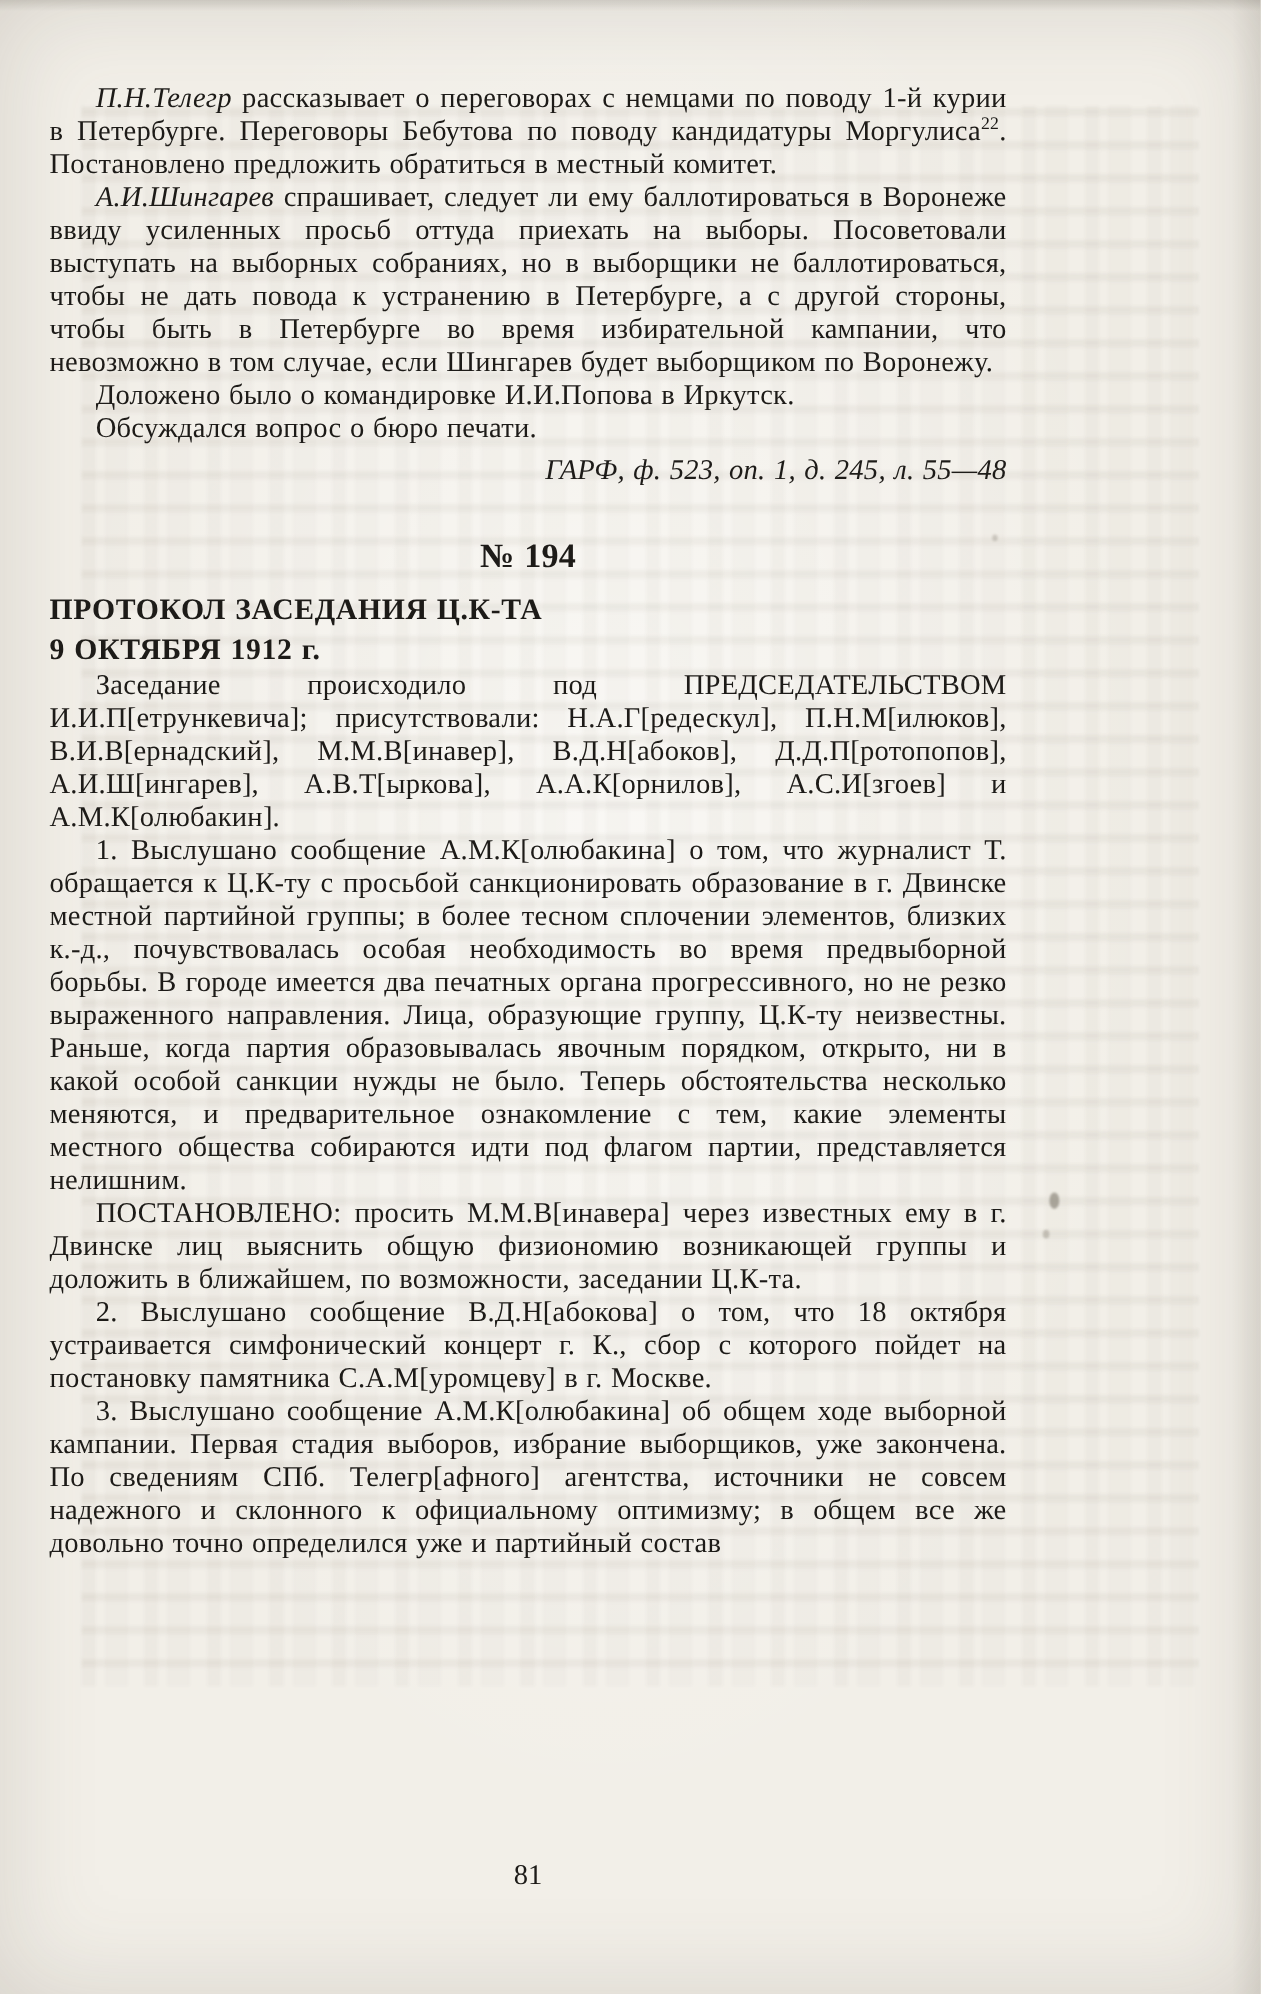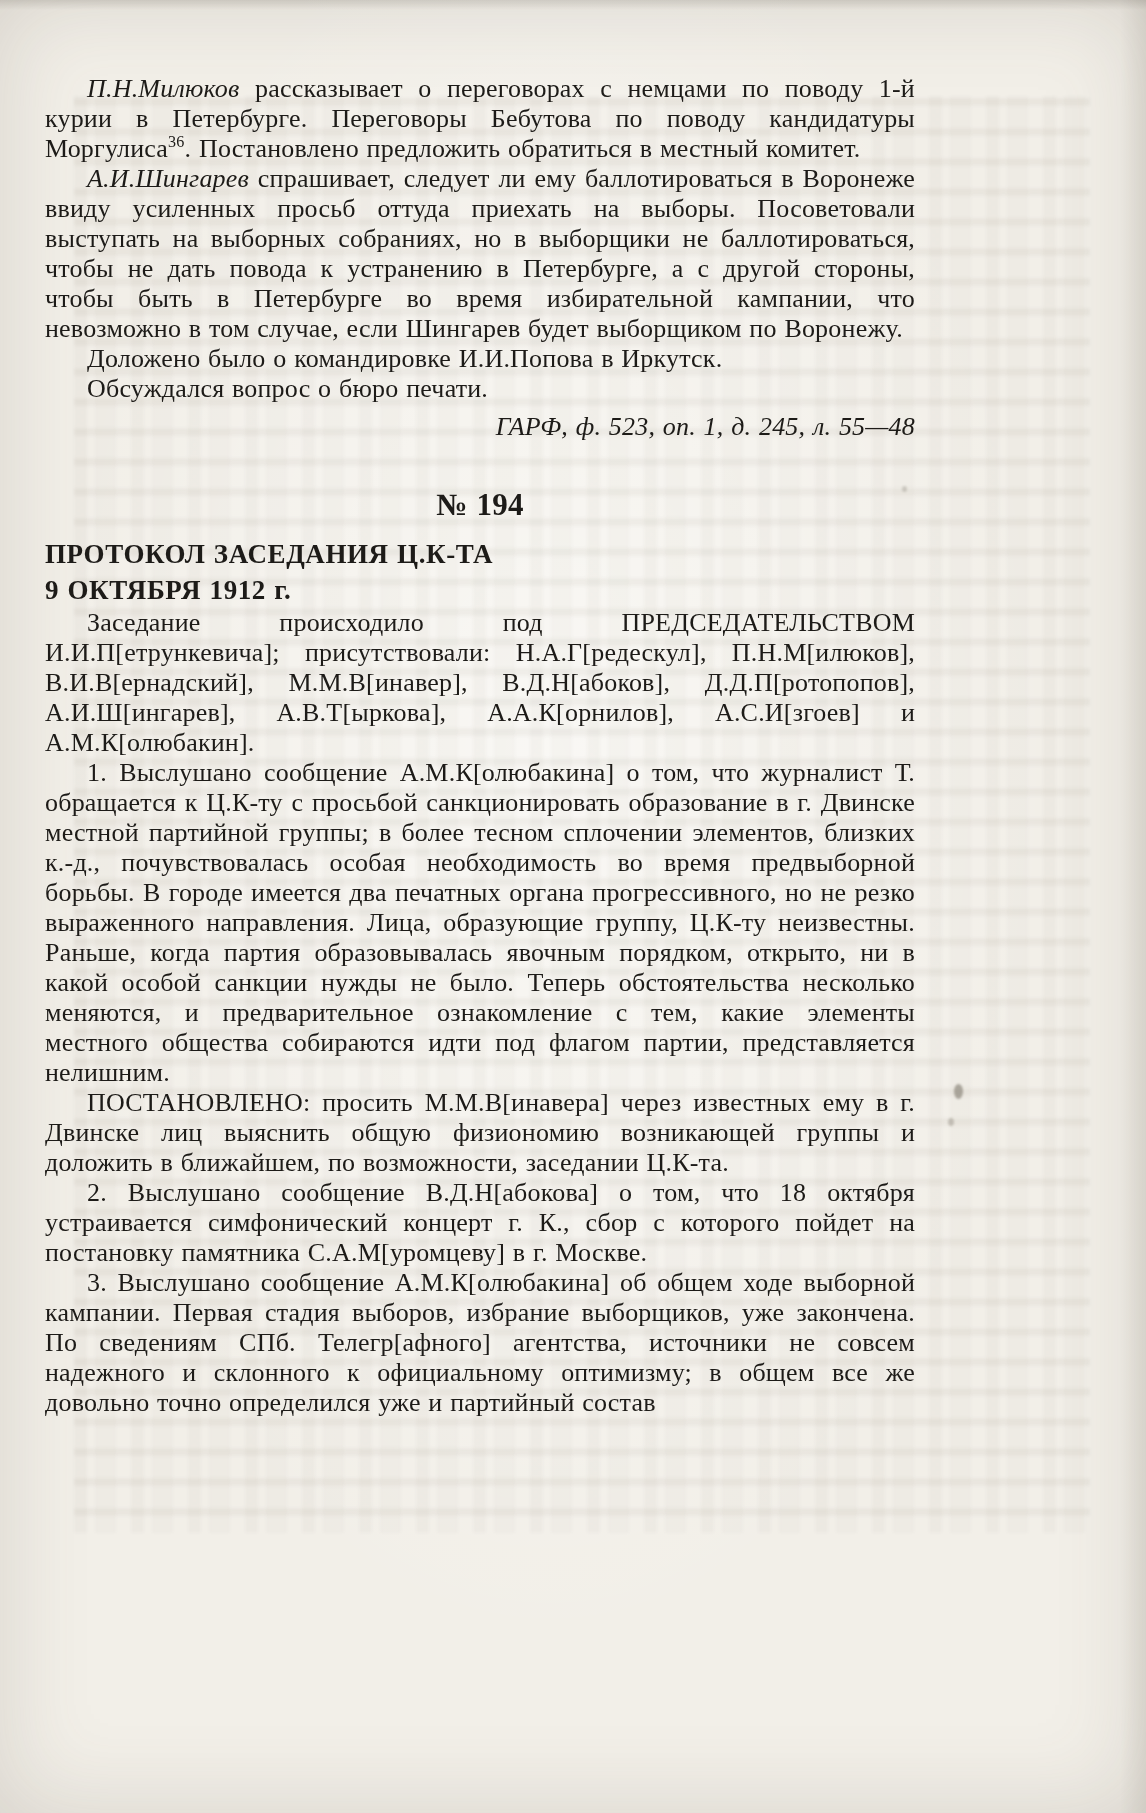--- a/index.html
+++ b/index.html
@@ -91,28 +91,29 @@
 </head>
 <body>
 
 <div class="page">
   <div class="bleed"></div>
   <div class="speck s1"></div>
   <div class="speck s2"></div>
   <div class="speck s3"></div>
 
   <div class="content" id="doc-body">
-      <p class="blk indent"><span class="it">П.Н.Милюков</span><span> рассказывает о переговорах с немцами по поводу 1-й курии в Петербурге. Переговоры Бебутова по поводу кандидатуры Моргулиса</span><sup>36</sup><span>. Постановлено предложить обратиться в местный комитет.</span></p>
+      <p class="blk indent"><span class="it">П.Н.Телегр</span><span> рассказывает о переговорах с немцами по поводу 1-й курии в Петербурге. Переговоры Бебутова по поводу кандидатуры Моргулиса</span><sup>22</sup><span>. Постановлено предложить обратиться в местный комитет.</span></p>
       <p class="blk indent"><span class="it">А.И.Шингарев</span><span> спрашивает, следует ли ему баллотироваться в Воронеже ввиду усиленных просьб оттуда приехать на выборы. Посоветовали выступать на выборных собраниях, но в выборщики не баллотироваться, чтобы не дать повода к устранению в Петербурге, а с другой стороны, чтобы быть в Петербурге во время избирательной кампании, что невозможно в том случае, если Шингарев будет выборщиком по Воронежу.</span></p>
       <p class="blk indent"><span>Доложено было о командировке И.И.Попова в Иркутск.</span></p>
       <p class="blk indent"><span>Обсуждался вопрос о бюро печати.</span></p>
       <p class="blk archive"><span class="it">ГАРФ, ф. 523, оп. 1, д. 245, л. 55—48</span></p>
       <p class="blk docnum"><span>№ 194</span></p>
       <p class="blk title"><span>ПРОТОКОЛ ЗАСЕДАНИЯ Ц.К-ТА</span></p>
       <p class="blk title"><span>9 ОКТЯБРЯ 1912 г.</span></p>
       <p class="blk indent"><span>Заседание происходило под ПРЕДСЕДАТЕЛЬСТВОМ И.И.П[етрункевича]; присутствовали: Н.А.Г[редескул], П.Н.М[илюков], В.И.В[ернадский], М.М.В[инавер], В.Д.Н[абоков], Д.Д.П[ротопопов], А.И.Ш[ингарев], А.В.Т[ыркова], А.А.К[орнилов], А.С.И[згоев] и А.М.К[олюбакин].</span></p>
       <p class="blk indent"><span>1. Выслушано сообщение А.М.К[олюбакина] о том, что журналист Т. обращается к Ц.К-ту с просьбой санкционировать образование в г. Двинске местной партийной группы; в более тесном сплочении элементов, близких к.-д., почувствовалась особая необходимость во время предвыборной борьбы. В городе имеется два печатных органа прогрессивного, но не резко выраженного направления. Лица, образующие группу, Ц.К-ту неизвестны. Раньше, когда партия образовывалась явочным порядком, открыто, ни в какой особой санкции нужды не было. Теперь обстоятельства несколько меняются, и предварительное ознакомление с тем, какие элементы местного общества собираются идти под флагом партии, представляется нелишним.</span></p>
       <p class="blk indent"><span>ПОСТАНОВЛЕНО: просить М.М.В[инавера] через известных ему в г. Двинске лиц выяснить общую физиономию возникающей группы и доложить в ближайшем, по возможности, заседании Ц.К-та.</span></p>
       <p class="blk indent"><span>2. Выслушано сообщение В.Д.Н[абокова] о том, что 18 октября устраивается симфонический концерт г. К., сбор с которого пойдет на постановку памятника С.А.М[уромцеву] в г. Москве.</span></p>
       <p class="blk indent"><span>3. Выслушано сообщение А.М.К[олюбакина] об общем ходе выборной кампании. Первая стадия выборов, избрание выборщиков, уже закончена. По сведениям СПб. Телегр[афного] агентства, источники не совсем надежного и склонного к официальному оптимизму; в общем все же довольно точно определился уже и партийный состав</span></p>
     </div>
 
+  <div class="pagenum">81</div>
 </div>
 
 </body></html>

